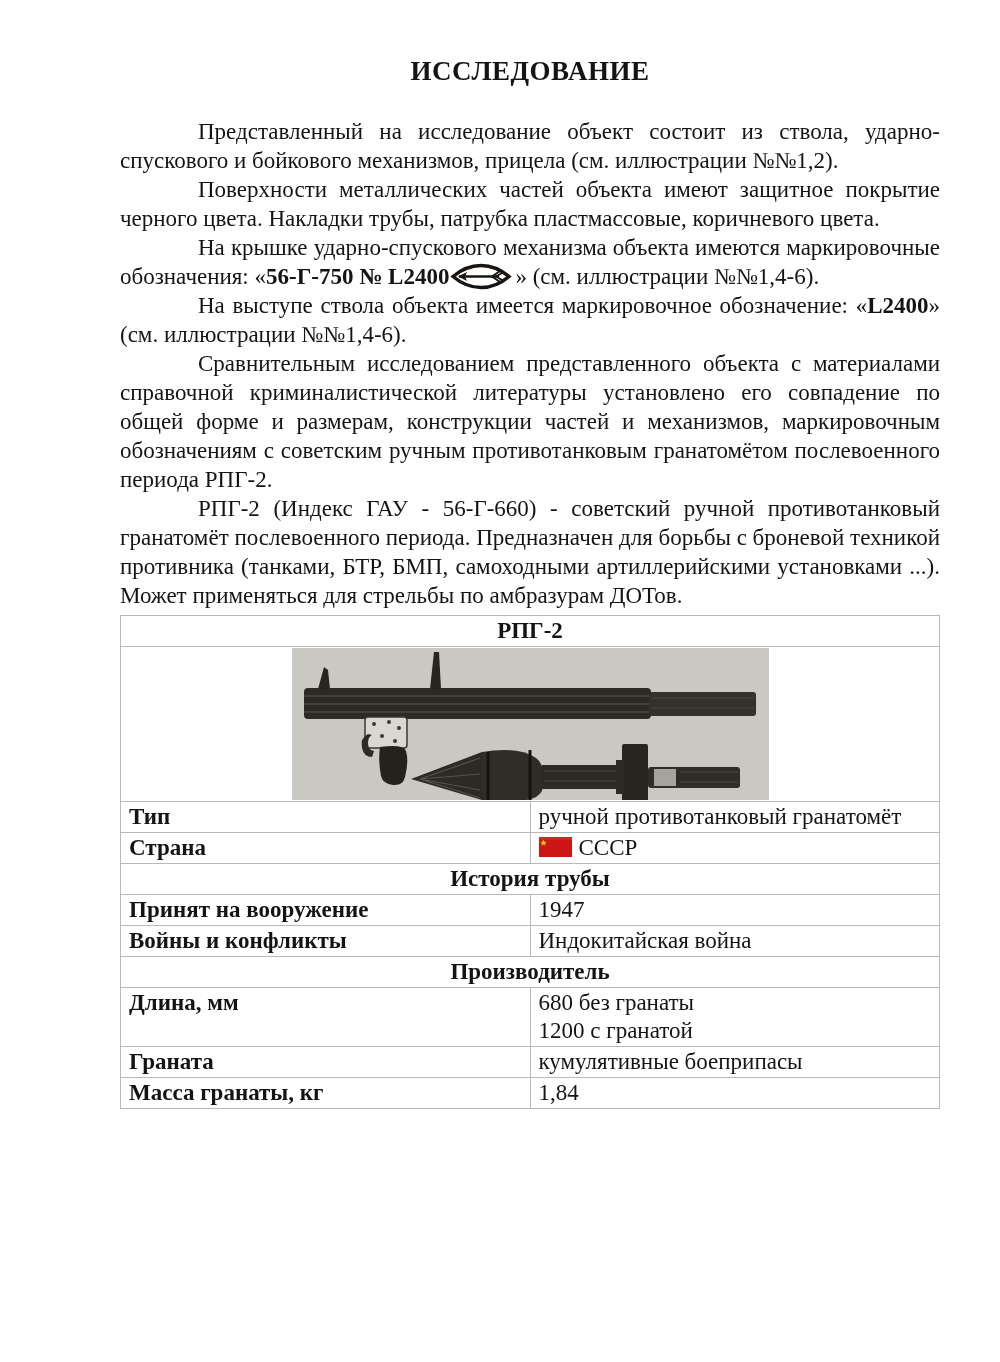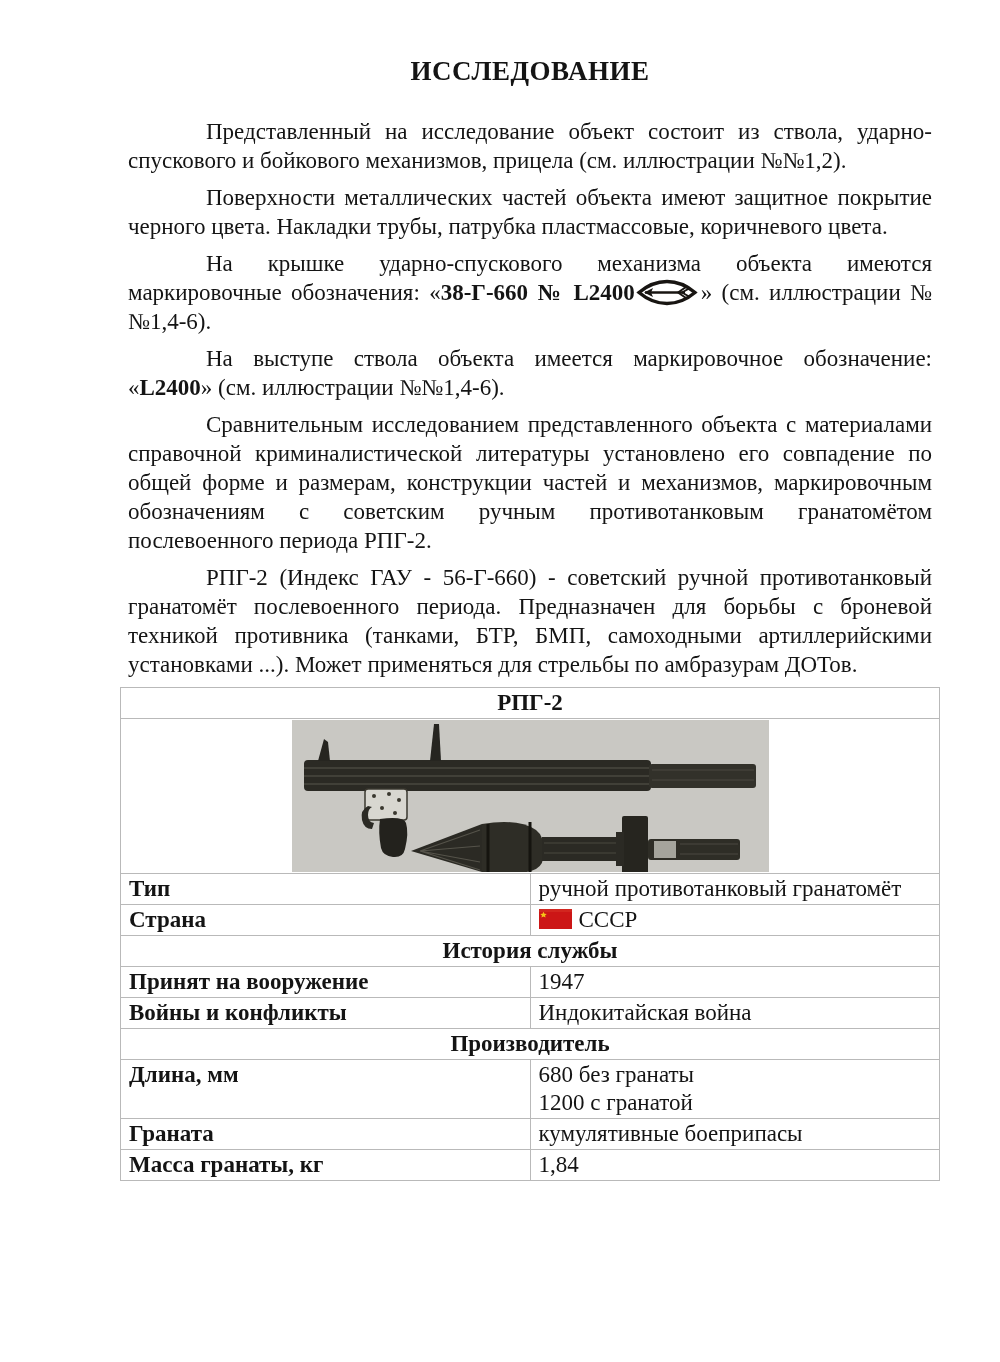--- a/index.html
+++ b/index.html
@@ -17,31 +17,32 @@
     padding:56px 60px 0 120px;
   }
   .doc-title{
     font-size:27px;
     font-weight:bold;
     text-align:center;
     margin:0 0 30px 0;
     letter-spacing:.5px;
   }
   p.body-par{
-    margin:8px;
+    margin:0;
     font-size:23px;
     line-height:29px;
     text-align:justify;
     text-indent:78px;
   }
   .marking{font-weight:bold;}
   .factory-mark{display:inline-block;vertical-align:-6px;margin:0 3px 0 1px;}
   table.spec{
     border-collapse:collapse;
     width:820px;
+    margin-top:5px;
     table-layout:fixed;
   }
   table.spec td{
     border:1px solid #b9b9b9;
     font-size:23px;
     line-height:28px;
     padding:1px 8px;
     vertical-align:top;
     background:#ffffff;
   }
@@ -61,21 +62,21 @@
 <body>
 
 <div class="page">
   <div class="content">
 
     <h1 class="doc-title">ИССЛЕДОВАНИЕ</h1>
 
     <p class="body-par">Представленный на исследование объект состоит из ствола, ударно-спускового и бойкового механизмов, прицела (см. иллюстрации №№1,2).</p>
     <p class="body-par">Поверхности металлических частей объекта имеют защитное покрытие черного цвета. Накладки трубы, патрубка пластмассовые, коричневого цвета.</p>
 
-    <p class="body-par"><span>На крышке ударно-спускового механизма объекта имеются маркировочные обозначения: «</span><span class="marking">38-Г-660 № L2400</span><svg class="factory-mark" width="62" height="27" viewBox="0 0 62 27">
+    <p class="body-par"><span>На крышке ударно-спускового механизма объекта имеются маркировочные обозначения: «</span><span class="marking">56-Г-750 № L2400</span><svg class="factory-mark" width="62" height="27" viewBox="0 0 62 27">
           <path d="M3,13.5 Q16,2.5 31,2.5 Q46,2.5 59,13.5 Q46,24.5 31,24.5 Q16,24.5 3,13.5 Z" fill="none" stroke="#181512" stroke-width="3.4"></path>
           <path d="M9,13.5 L49,13.5" stroke="#181512" stroke-width="2.4"></path>
           <path d="M8,13.5 L17,9 L15,13.5 L17,18 Z" fill="#181512"></path>
           <path d="M42,13.5 L50,8 M42,13.5 L50,19 M46,13.5 L53,9.5 M46,13.5 L53,17.5" stroke="#181512" stroke-width="2" fill="none"></path>
         </svg><span>» (см. иллюстрации №№1,4-6).</span></p>
 
     <p class="body-par"><span>На выступе ствола объекта имеется маркировочное обозначение: «</span><span class="marking">L2400</span><span>» (см. иллюстрации №№1,4-6).</span></p>
 
     <p class="body-par">Сравнительным исследованием представленного объекта с материалами справочной криминалистической литературы установлено его совпадение по общей форме и размерам, конструкции частей и механизмов, маркировочным обозначениям с советским ручным противотанковым гранатомётом послевоенного периода РПГ-2.</p>
     <p class="body-par">РПГ-2 (Индекс ГАУ - 56-Г-660) - советский ручной противотанковый гранатомёт послевоенного периода. Предназначен для борьбы с броневой техникой противника (танками, БТР, БМП, самоходными артиллерийскими установками ...). Может применяться для стрельбы по амбразурам ДОТов.</p>
@@ -136,21 +137,21 @@
         </tr>
         <tr>
           <td class="lbl">Страна</td>
           <td class="val"><svg class="flag" width="33" height="20" viewBox="0 0 33 20">
                 <rect width="33" height="20" fill="#cc1616"></rect>
                 <rect width="33" height="3" y="0" fill="#d93a2a" opacity="0.45"></rect>
                 <path d="M4,3 l1.1,2.3 2.5,0.2 -1.9,1.6 0.6,2.4 -2.3,-1.3 -2.3,1.3 0.6,-2.4 -1.9,-1.6 2.5,-0.2 Z" fill="#f5c518" transform="scale(0.9) translate(1,0)"></path>
               </svg><span>СССР</span></td>
         </tr>
         <tr>
-          <td class="sect" colspan="2">История службы</td>
+          <td class="sect" colspan="2">История трубы</td>
         </tr>
         <tr>
           <td class="lbl">Принят на вооружение</td>
           <td class="val">1947</td>
         </tr>
         <tr>
           <td class="lbl">Войны и конфликты</td>
           <td class="val">Индокитайская война</td>
         </tr>
         <tr>

